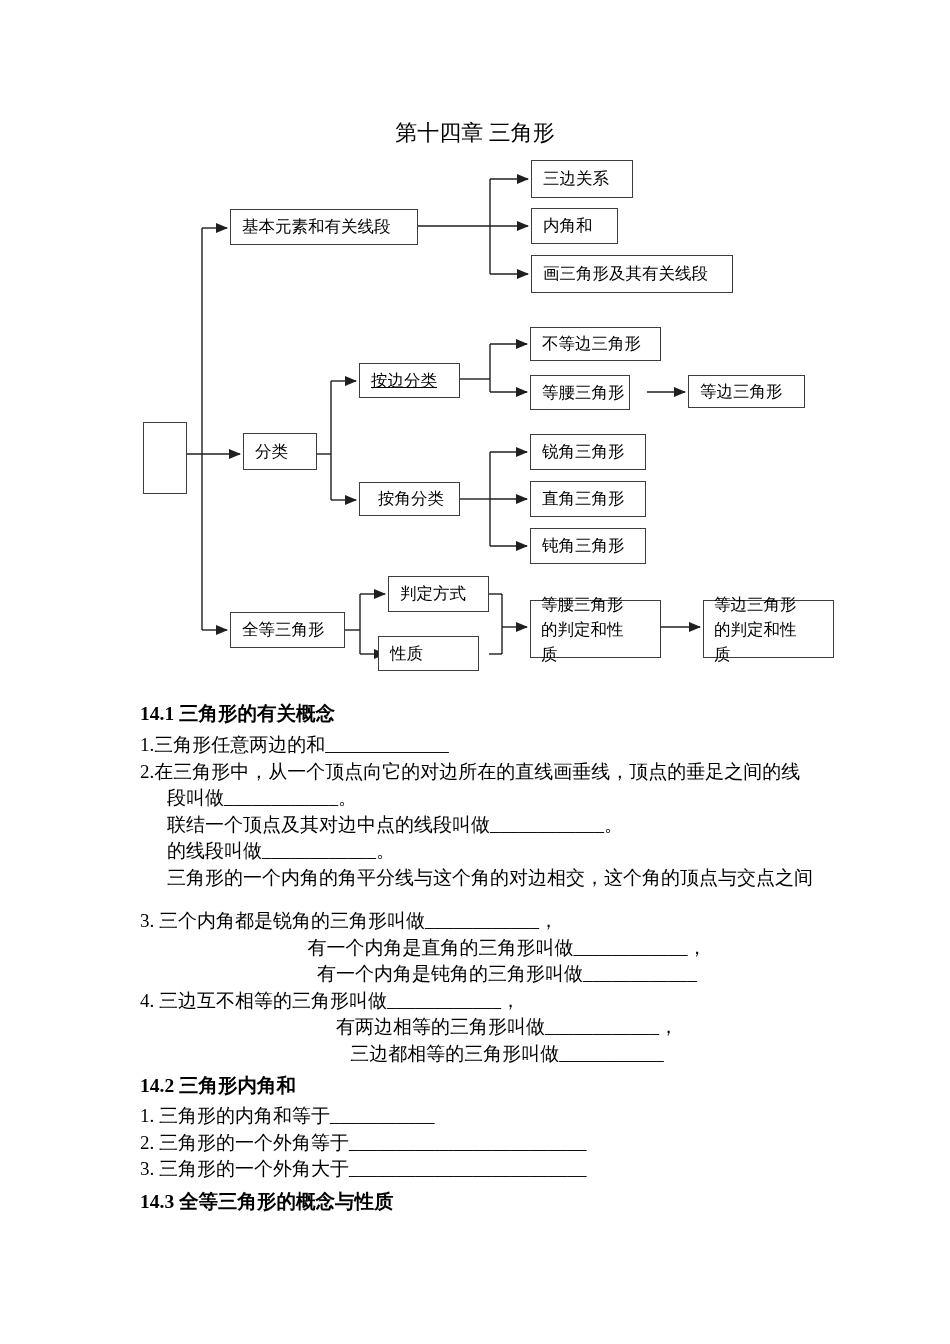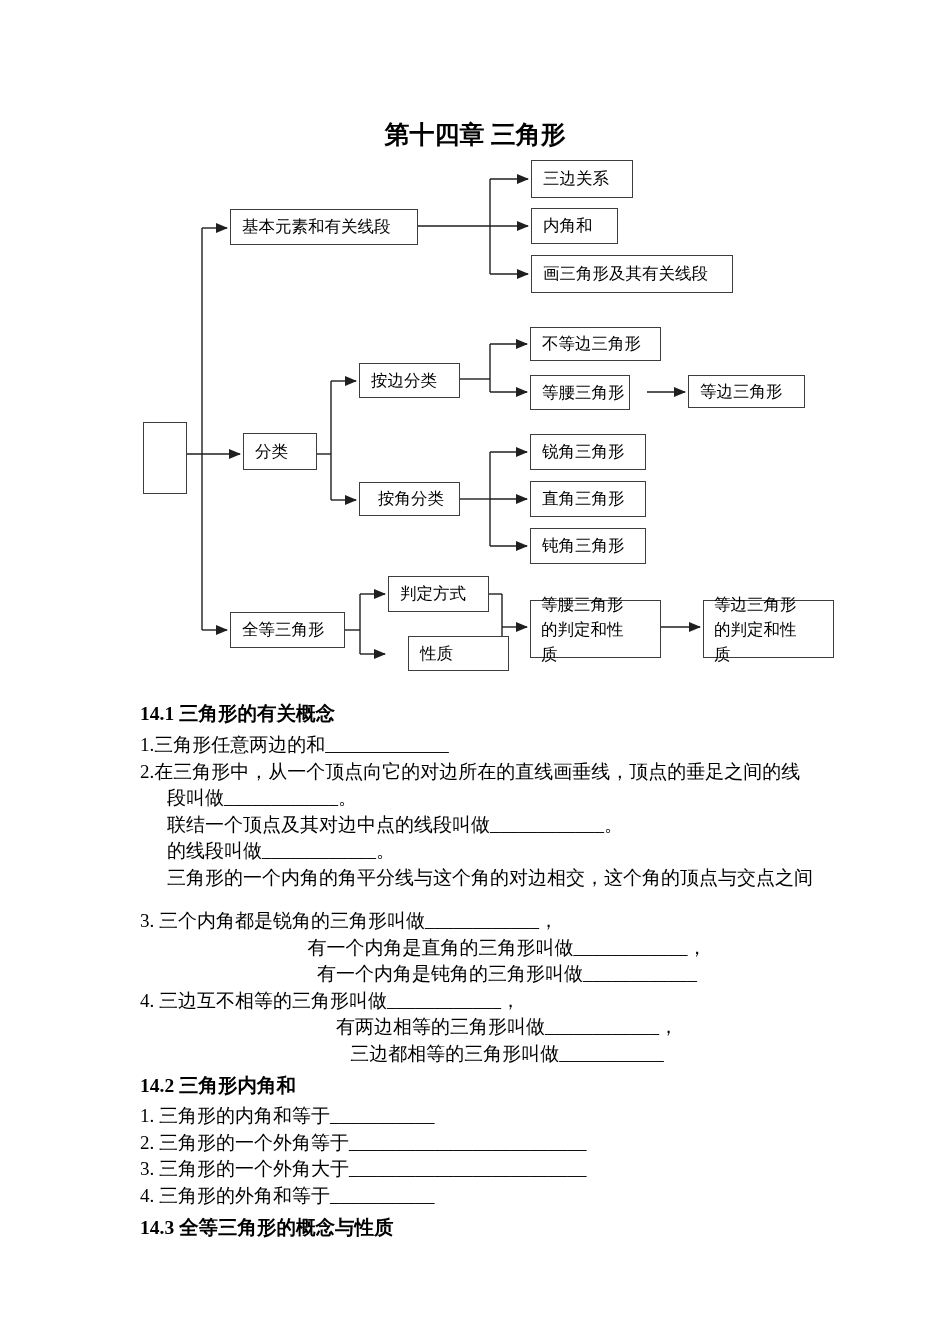--- a/index.html
+++ b/index.html
@@ -11,21 +11,21 @@
     overflow: hidden;
     font-family: "Liberation Serif", "DejaVu Serif", serif;
     color: #000;
   }
   .page { position: relative; width: 950px; height: 1344px; background: #fff; }
 
   
   .diagram { position: relative; width: 950px; height: 692px; }
   .title {
     position: absolute; top: 118px; left: 0; right: 0;
-    text-align: center; font-size: 25px; font-weight: bold; margin: 0;
+    text-align: center; font-size: 22px; font-weight: normal; margin: 0;
   }
   .diagram svg { position: absolute; left: 0; top: 0; }
   .diagram svg path.c { fill: none; stroke: #1f1f1f; stroke-width: 1.4; }
   .diagram svg path.a { fill: none; stroke: #1f1f1f; stroke-width: 1.4; }
   .node {
     position: absolute; box-sizing: border-box;
     border: 1.5px solid #3d3d3d; background: #fff;
     display: flex; align-items: center;
     padding-left: 11px; font-size: 16.5px; line-height: 24px;
     white-space: nowrap;
@@ -97,31 +97,31 @@
         <path class="a" d="M661,627 H700" marker-end="url(#arw)"></path>
       </g>
     </svg>
 
     <div class="node" style="left:143px;top:422px;width:44px;height:72px;"></div>
     <div class="node" style="left:230px;top:209px;width:188px;height:36px;">基本元素和有关线段</div>
     <div class="node" style="left:531px;top:160px;width:102px;height:38px;">三边关系</div>
     <div class="node" style="left:531px;top:208px;width:87px;height:36px;">内角和</div>
     <div class="node" style="left:531px;top:255px;width:202px;height:38px;">画三角形及其有关线段</div>
     <div class="node" style="left:243px;top:433px;width:74px;height:37px;">分类</div>
-    <div class="node" style="left:359px;top:363px;width:101px;height:35px;">按边分类</div>
+    <div class="node" style="left:359px;top:363px;width:101px;height:35px;text-decoration:underline;">按边分类</div>
     <div class="node" style="left:530px;top:327px;width:131px;height:34px;">不等边三角形</div>
     <div class="node" style="left:530px;top:375px;width:100px;height:35px;">等腰三角形</div>
     <div class="node" style="left:688px;top:375px;width:117px;height:33px;">等边三角形</div>
     <div class="node" style="left:359px;top:482px;width:101px;height:34px;padding-left:18px;">按角分类</div>
     <div class="node" style="left:530px;top:434px;width:116px;height:36px;text-align:center;">锐角三角形</div>
     <div class="node" style="left:530px;top:481px;width:116px;height:36px;">直角三角形</div>
     <div class="node" style="left:530px;top:528px;width:116px;height:36px;">钝角三角形</div>
     <div class="node" style="left:388px;top:576px;width:101px;height:36px;">判定方式</div>
     <div class="node" style="left:230px;top:612px;width:115px;height:36px;">全等三角形</div>
-    <div class="node" style="left:408px;top:636px;width:101px;height:35px;">性质</div>
+    <div class="node" style="left:378px;top:636px;width:101px;height:35px;">性质</div>
     <div class="node wrap2" style="left:530px;top:600px;width:131px;height:58px;">等腰三角形的判定和性质</div>
     <div class="node wrap2" style="left:703px;top:600px;width:131px;height:58px;">等边三角形的判定和性质</div>
   </div>
 
   <div class="content">
 
     <h2 class="s1">14.1 三角形的有关概念</h2>
     <div class="ln">1.三角形任意两边的和_____________</div>
     <div class="ln">2.在三角形中，从一个顶点向它的对边所在的直线画垂线，顶点的垂足之间的线</div>
     <div class="ln l1">段叫做____________。</div>
@@ -133,18 +133,17 @@
     <div class="ln l2">有一个内角是直角的三角形叫做____________，</div>
     <div class="ln l2">有一个内角是钝角的三角形叫做____________</div>
     <div class="ln">4. 三边互不相等的三角形叫做____________，</div>
     <div class="ln l2">有两边相等的三角形叫做____________，</div>
     <div class="ln l2">三边都相等的三角形叫做___________</div>
 
     <h2 class="s2">14.2 三角形内角和</h2>
     <div class="ln">1. 三角形的内角和等于___________</div>
     <div class="ln">2. 三角形的一个外角等于_________________________</div>
     <div class="ln">3. 三角形的一个外角大于_________________________</div>
-    <div class="ln">4. 三角形的外角和等于___________</div>
 
     <h2 class="s3">14.3 全等三角形的概念与性质</h2>
 
   </div>
 </div>
 
 </body></html>

